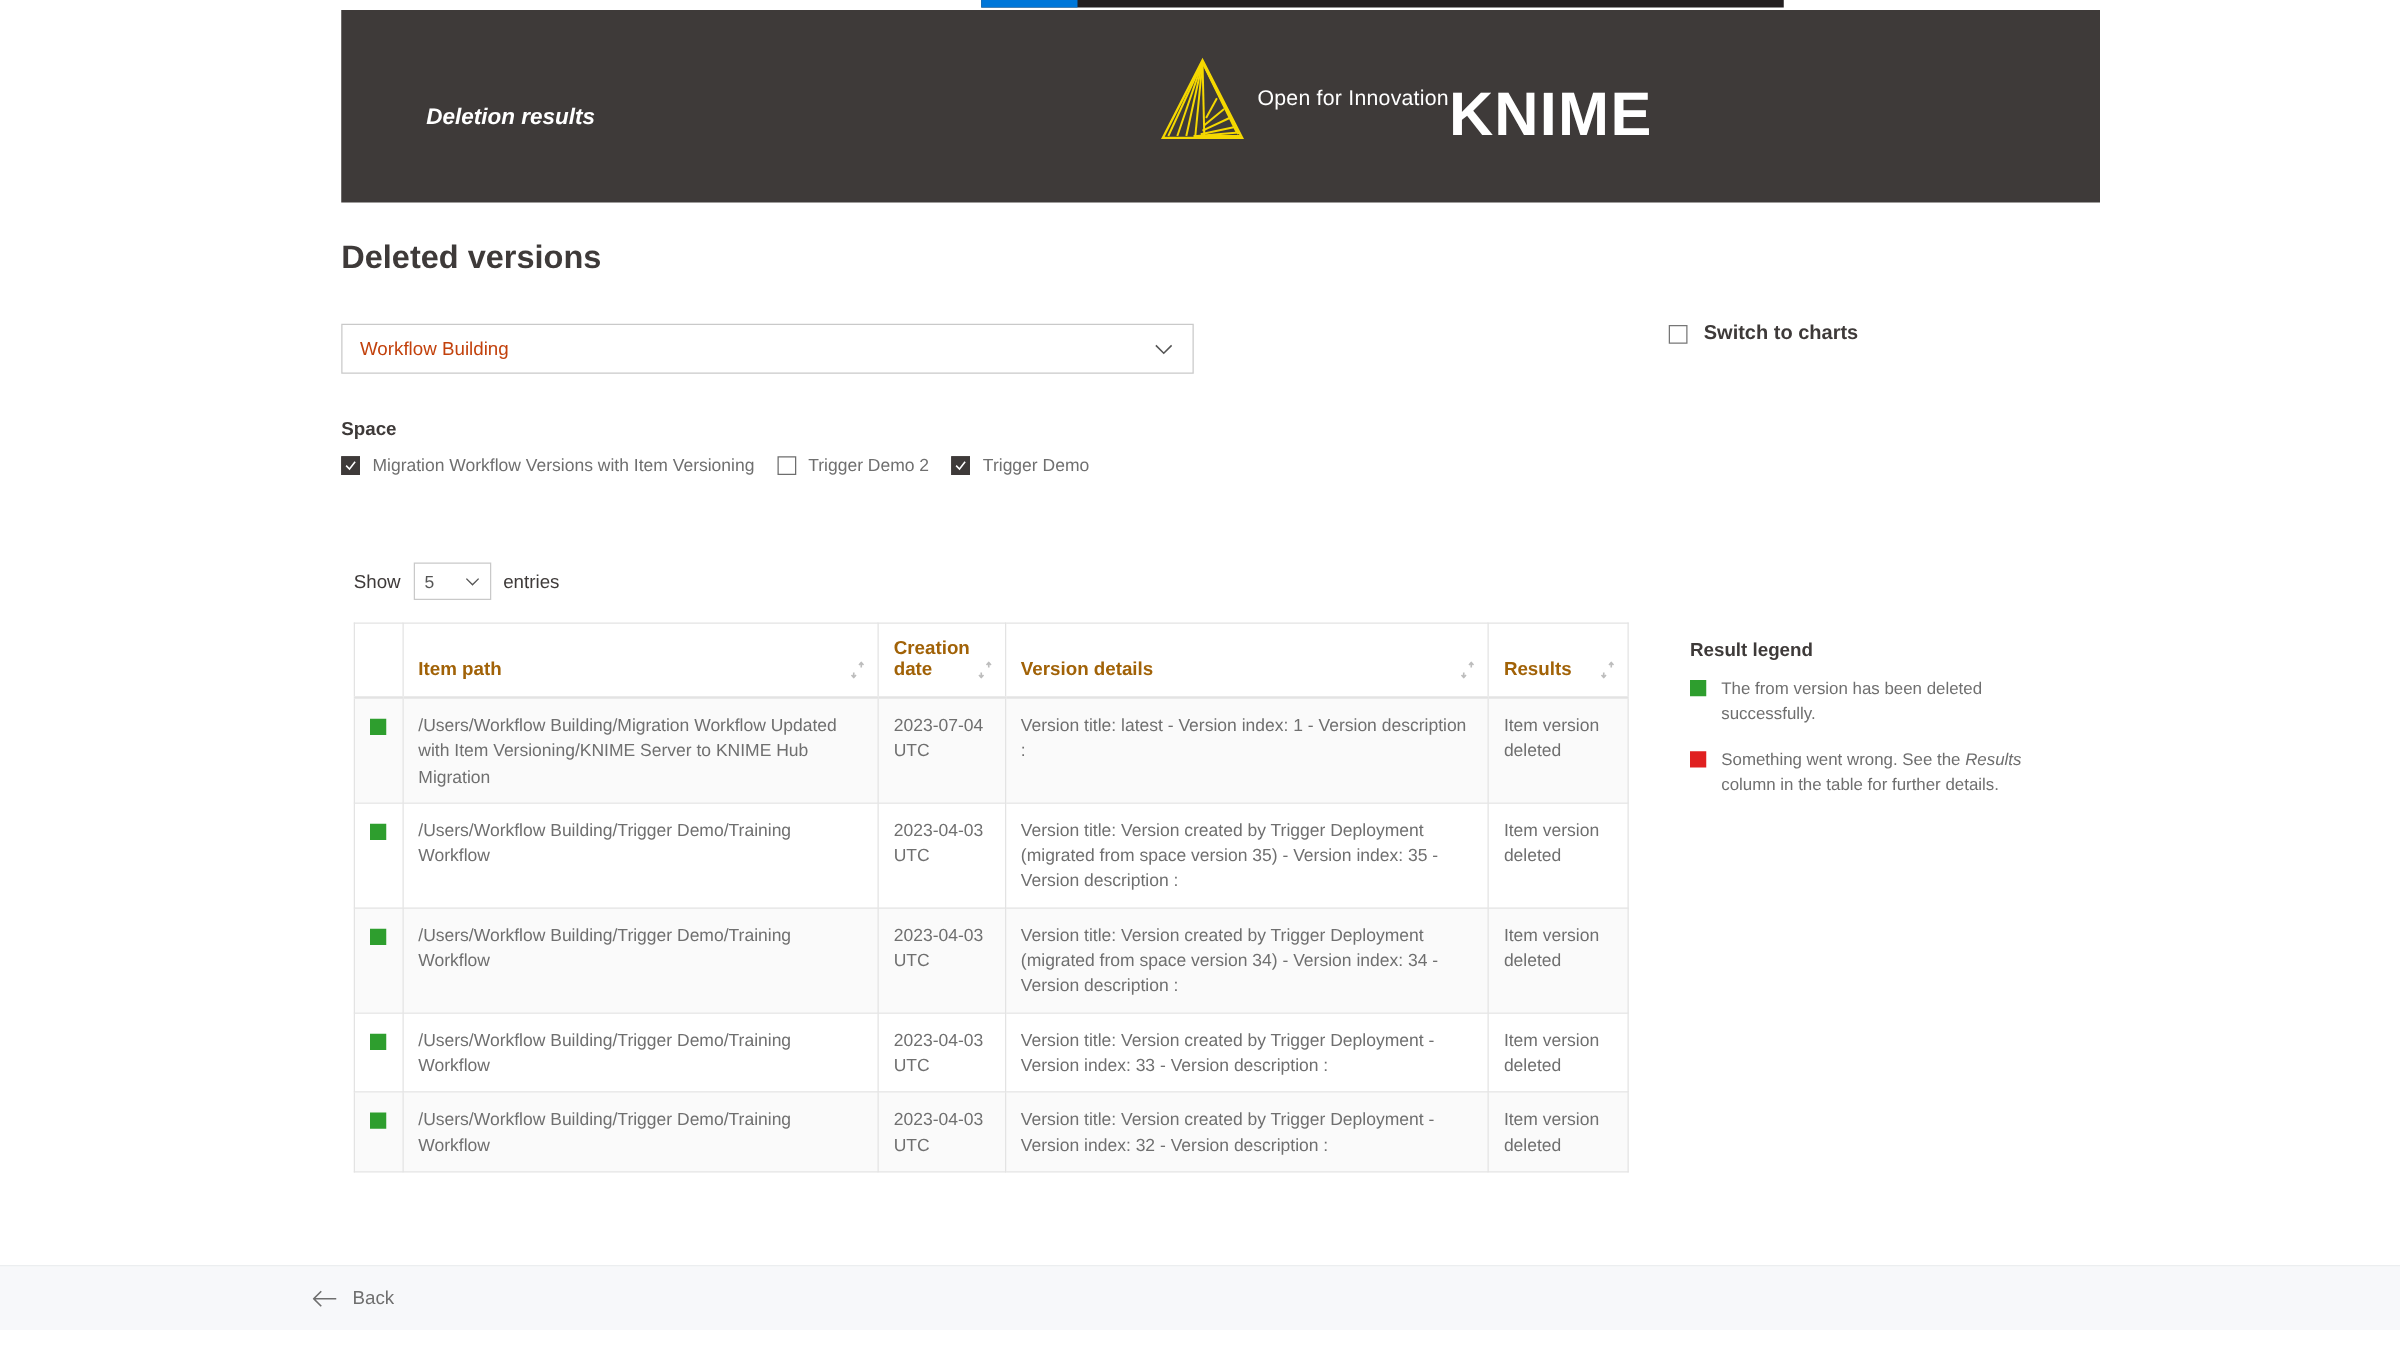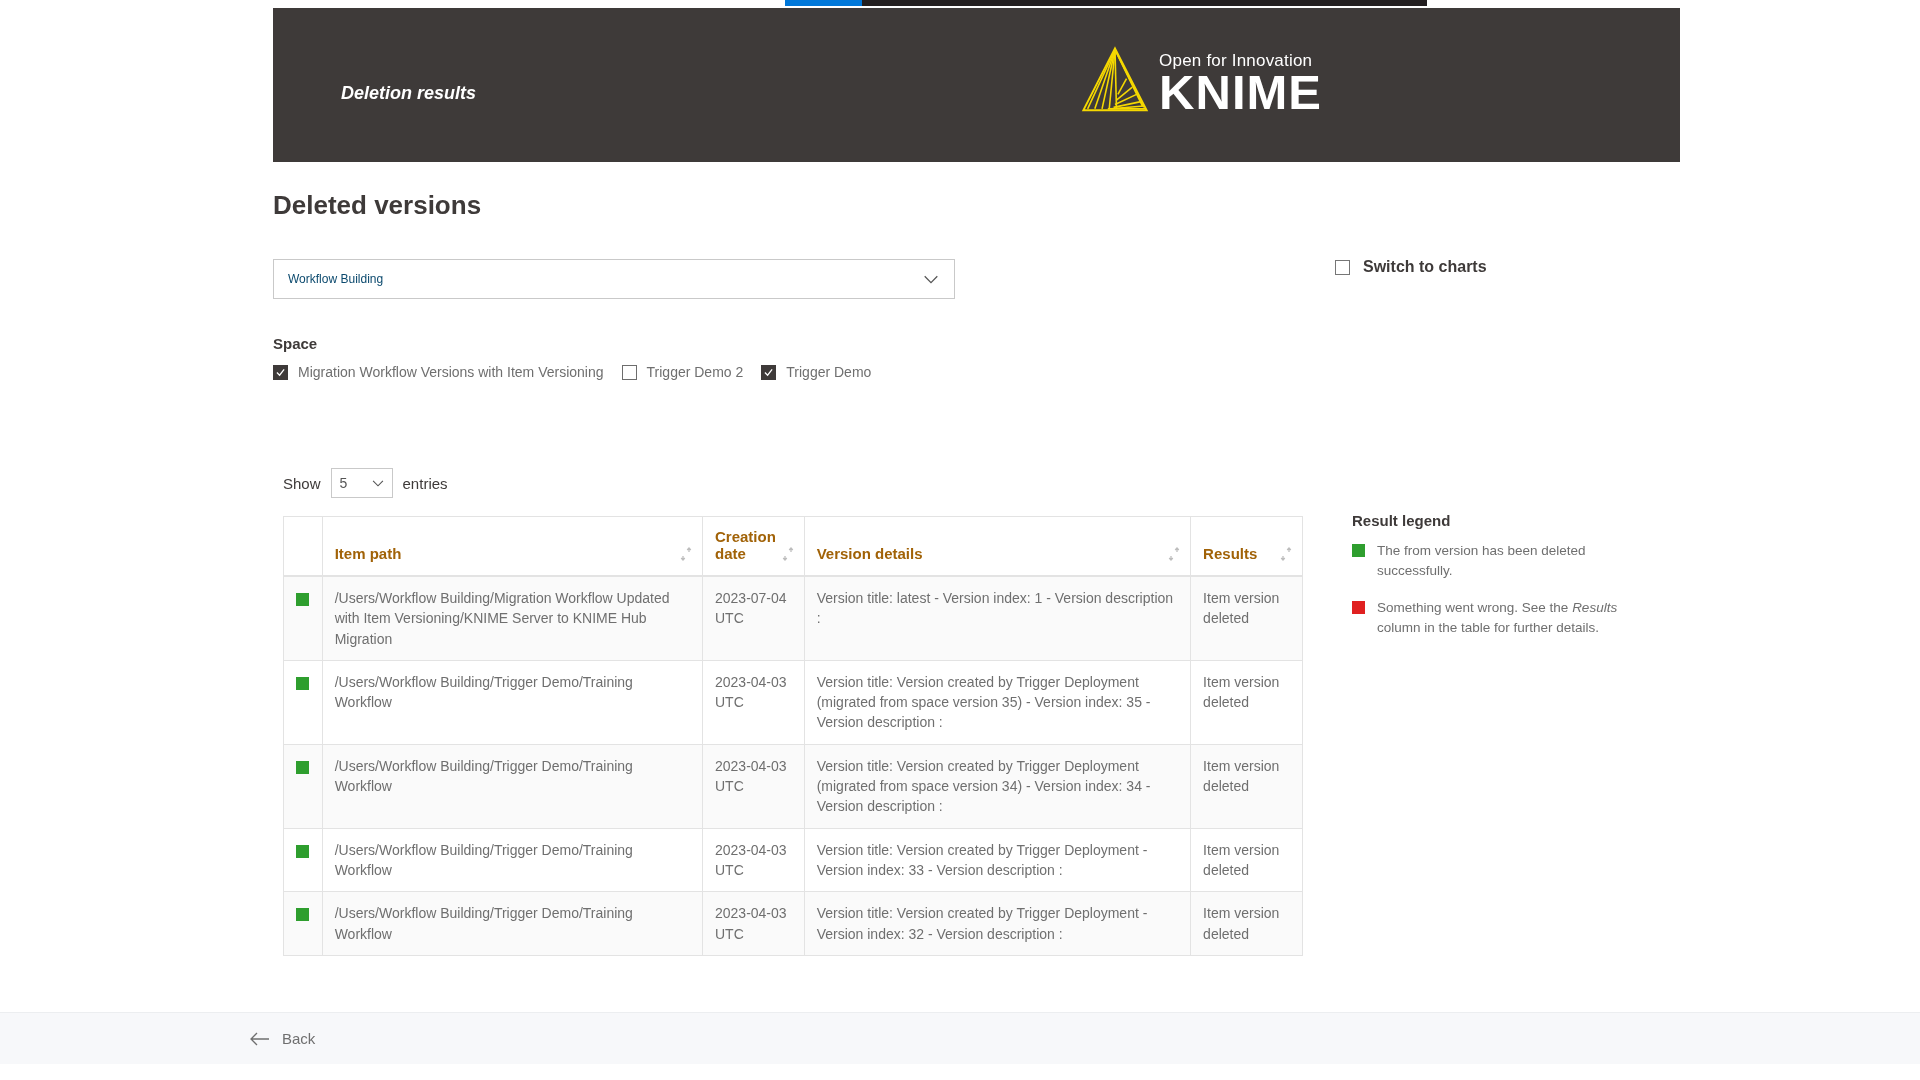--- a/index.html
+++ b/index.html
@@ -60,21 +60,21 @@
     margin-top: 16px;
   }
   #banner-logo {
     position: absolute;
     right: 358px; top: 36px;
     display: flex;
     align-items: flex-end;
     gap: 8px;
   }
   #logo-mark { width: 72px; height: 72px; display:block; }
-  #logo-words { display: flex; flex-direction: column; }
+  #logo-words { display: flex; }
   #logo-tagline {
     color: #ffffff;
     font-size: 17px;
     letter-spacing: 0.2px;
     margin-bottom: -2px;
     font-weight: 400;
   }
   #logo-name {
     color: #ffffff;
     font-size: 49px;
@@ -109,22 +109,22 @@
     position: relative;
     width: 682px;
     height: 40px;
     border: 1px solid #c9c9c9;
     background: #ffffff;
     display: flex;
     align-items: center;
     padding: 0 14px;
   }
   #team-select-value {
-    font-size: 12px;
-    color: #0c4a6e;
+    font-size: 15px;
+    color: #c2410c;
   }
   #team-select-caret {
     position: absolute;
     right: 14px; top: 50%;
     transform: translateY(-50%);
     width: 18px; height: 18px;
   }
 
   
   #space-block { margin-top: 36px; }
@@ -175,21 +175,21 @@
   #switch-charts .cb-label {
     font-size: 16px;
     color: #3e3a39;
     font-weight: bold;
     margin-left: 13px;
   }
 
   
   #table-area {
     position: absolute;
-    left: 283px; top: 468px;
+    left: 283px; top: 450px;
     width: 1020px;
   }
   #show-entries {
     display: flex;
     align-items: center;
     font-size: 15px;
     color: #3e3a39;
     margin-bottom: 18px;
   }
   #show-entries .lbl { margin-right: 10px; }

